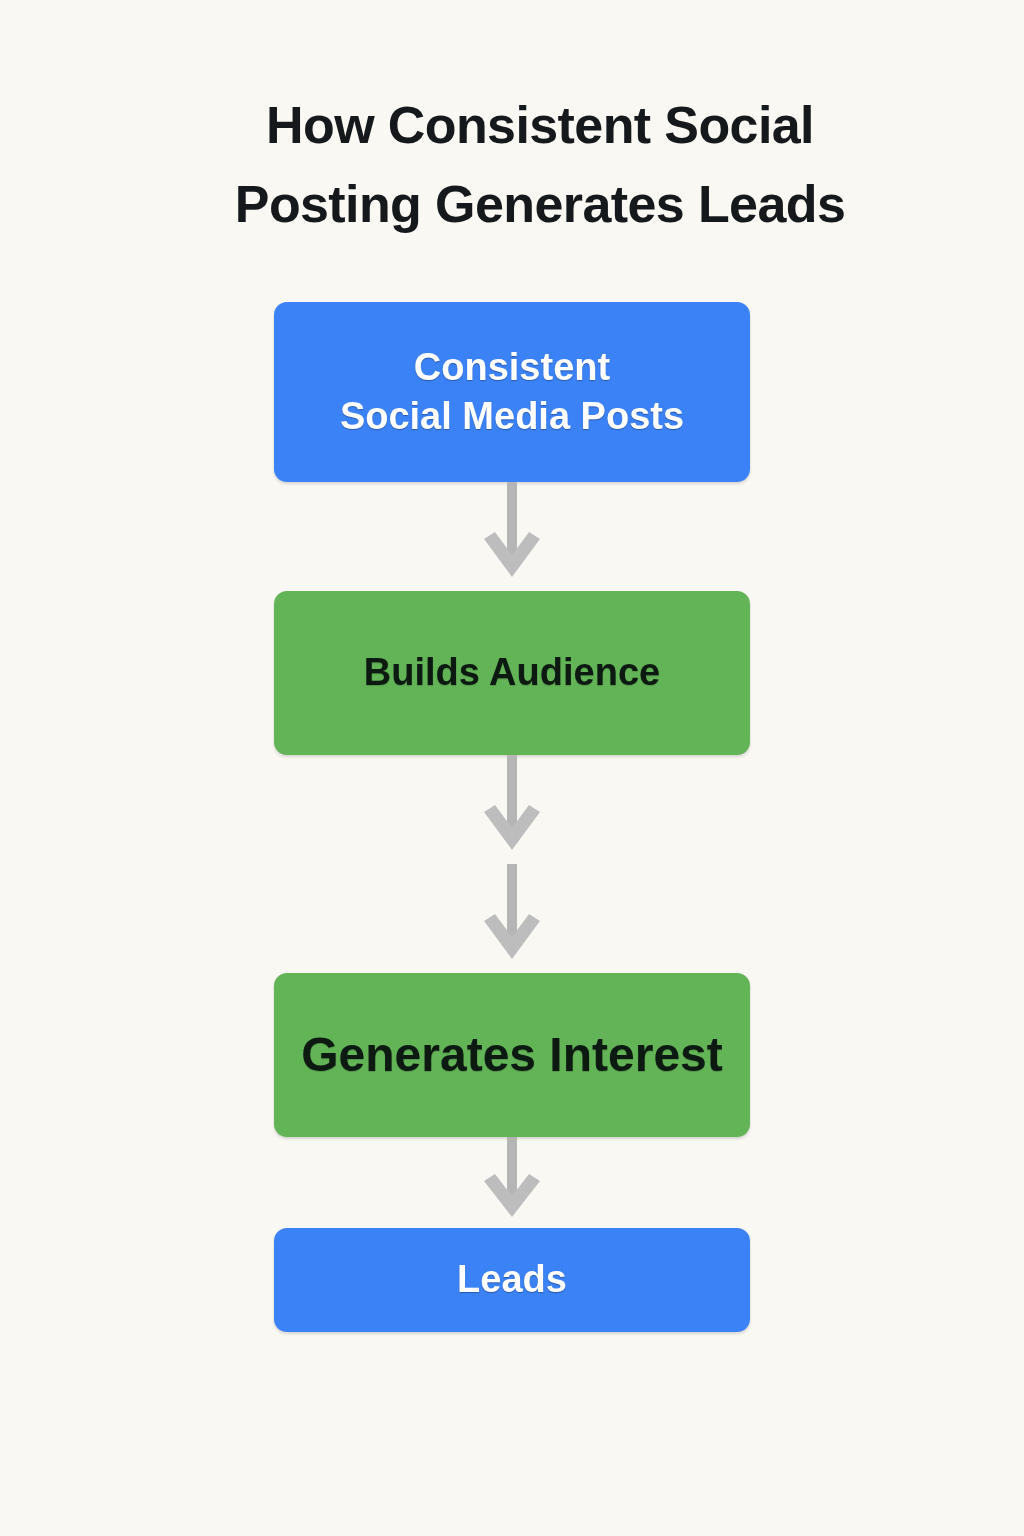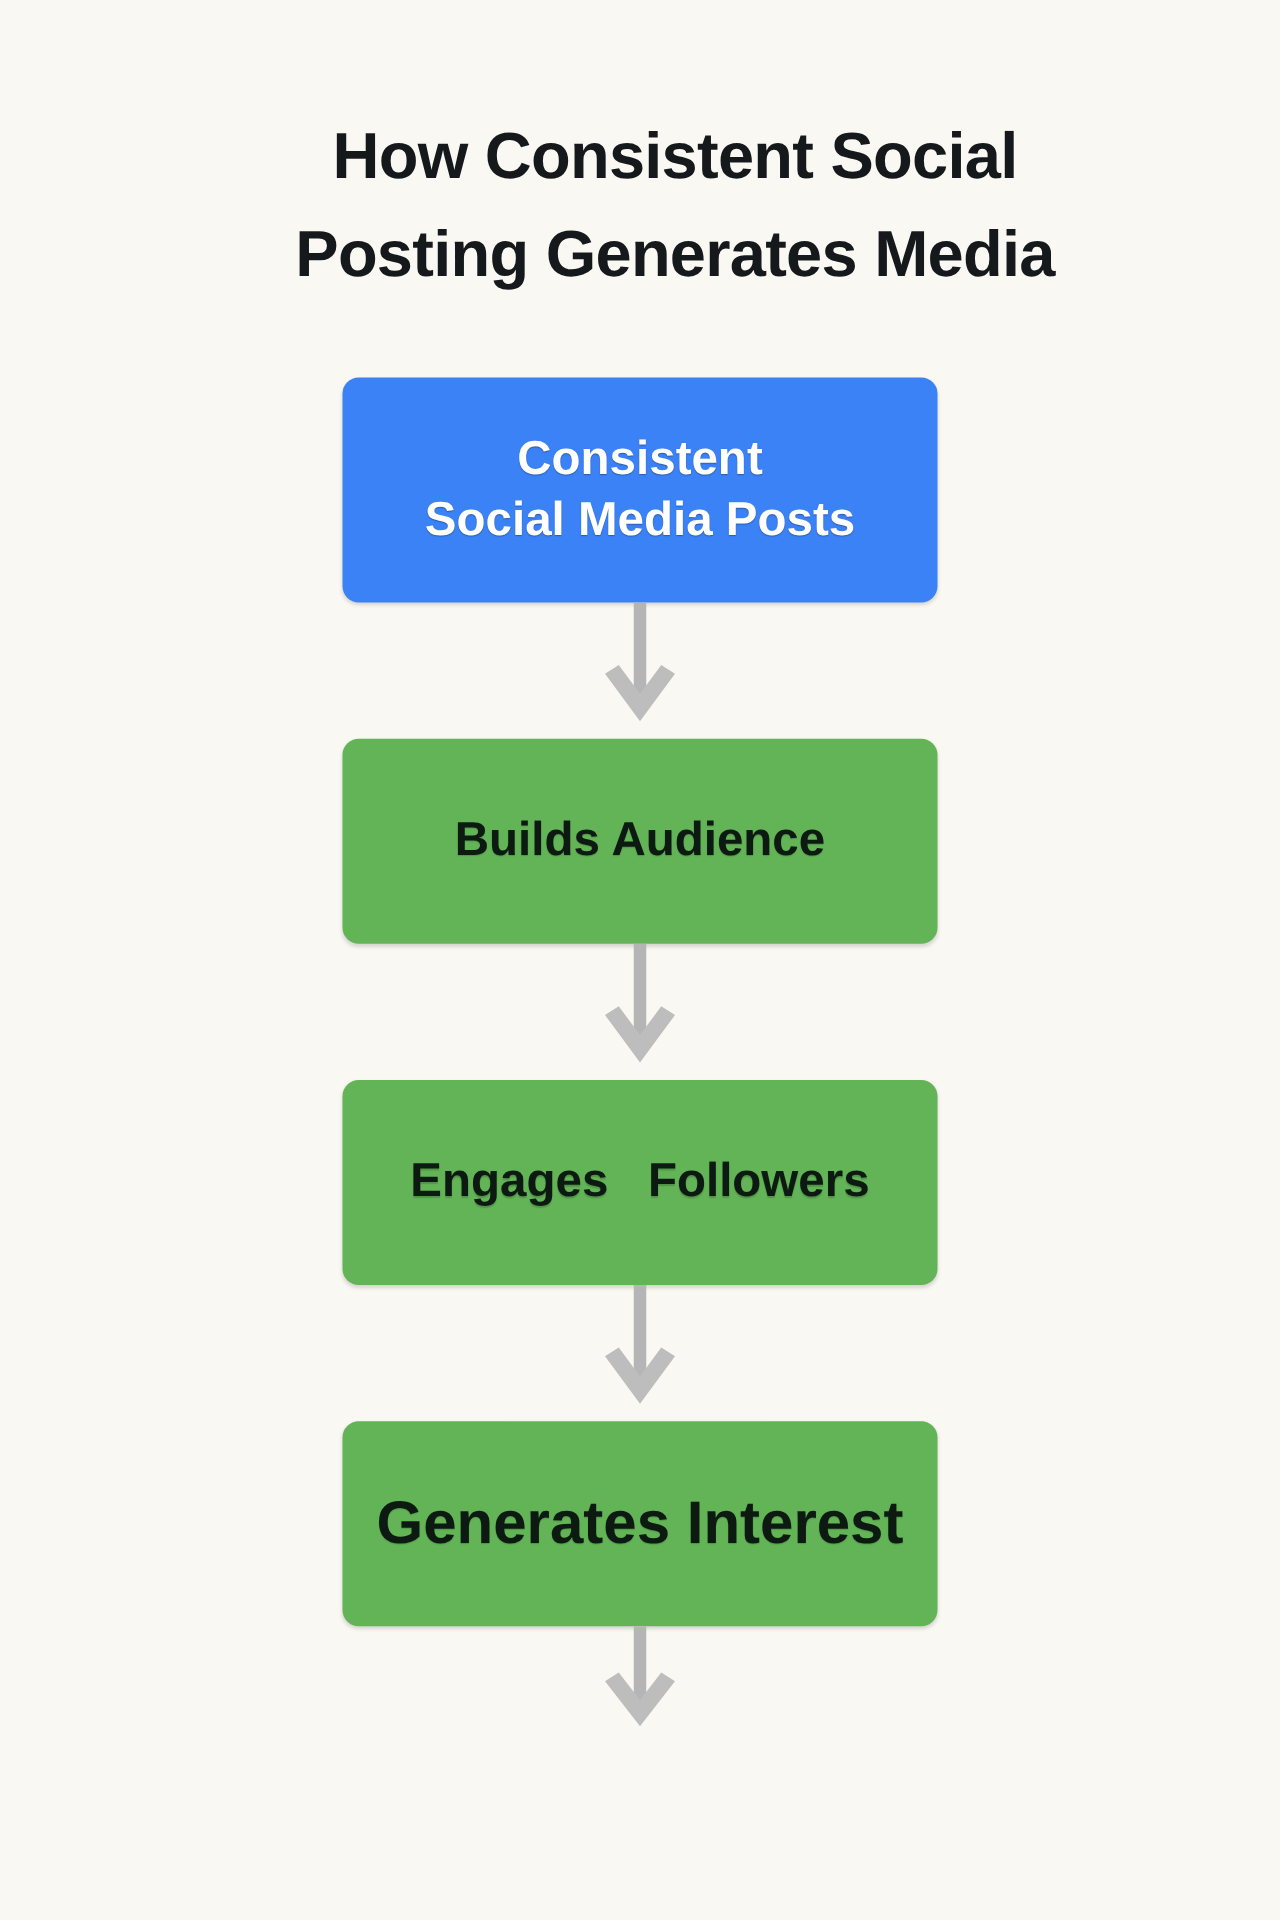--- a/index.html
+++ b/index.html
@@ -114,21 +114,21 @@
     display: block;
   }
 </style>
 </head>
 <body>
 
 <div id="canvas">
 
   <div class="title-block">
     <span class="title-line">How Consistent Social</span>
-    <span class="title-line">Posting Generates Media</span>
+    <span class="title-line">Posting Generates Leads</span>
   </div>
 
   <div class="flow">
 
     <div class="node dark n0">
       <span class="node-label">Consistent
 Social Media Posts</span>
     </div>
 
     <div class="connector c0">
@@ -142,37 +142,37 @@
       <span class="node-label">Builds Audience</span>
     </div>
 
     <div class="connector c1">
       <svg width="60" height="109" viewBox="0 0 60 109">
         <rect x="25" y="0" width="10" height="80" fill="#b5b5b5"></rect>
         <path d="M 2 57 L 30 95 L 58 57 L 47 50 L 30 73 L 13 50 Z" fill="#bdbdbd"></path>
       </svg>
     </div>
 
-    <div class="node green n2">
-      <span class="node-label">Engages   Followers</span>
-    </div>
 
     <div class="connector c2">
       <svg width="60" height="109" viewBox="0 0 60 109">
         <rect x="25" y="0" width="10" height="80" fill="#b5b5b5"></rect>
         <path d="M 2 57 L 30 95 L 58 57 L 47 50 L 30 73 L 13 50 Z" fill="#bdbdbd"></path>
       </svg>
     </div>
 
     <div class="node green n3">
       <span class="node-label">Generates Interest</span>
     </div>
 
     <div class="connector c3">
       <svg width="60" height="91" viewBox="0 0 60 91">
         <rect x="25" y="0" width="10" height="66" fill="#b5b5b5"></rect>
         <path d="M 2 44 L 30 80 L 58 44 L 47 37 L 30 59 L 13 37 Z" fill="#bdbdbd"></path>
       </svg>
     </div>
 
+    <div class="node dark n4">
+      <span class="node-label">Leads</span>
+    </div>
 
   </div>
 </div>
 
 </body></html>

